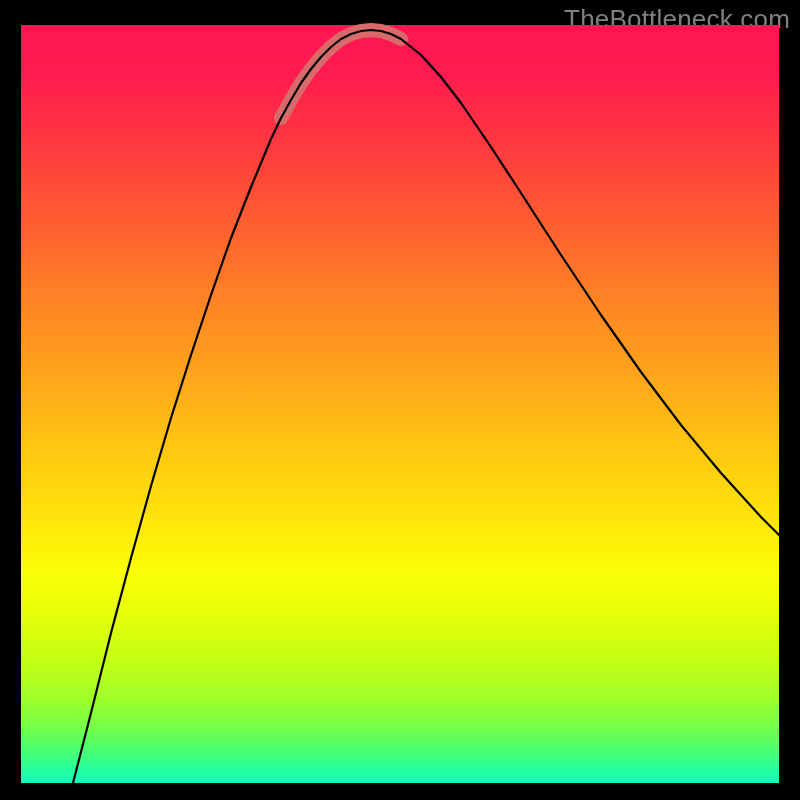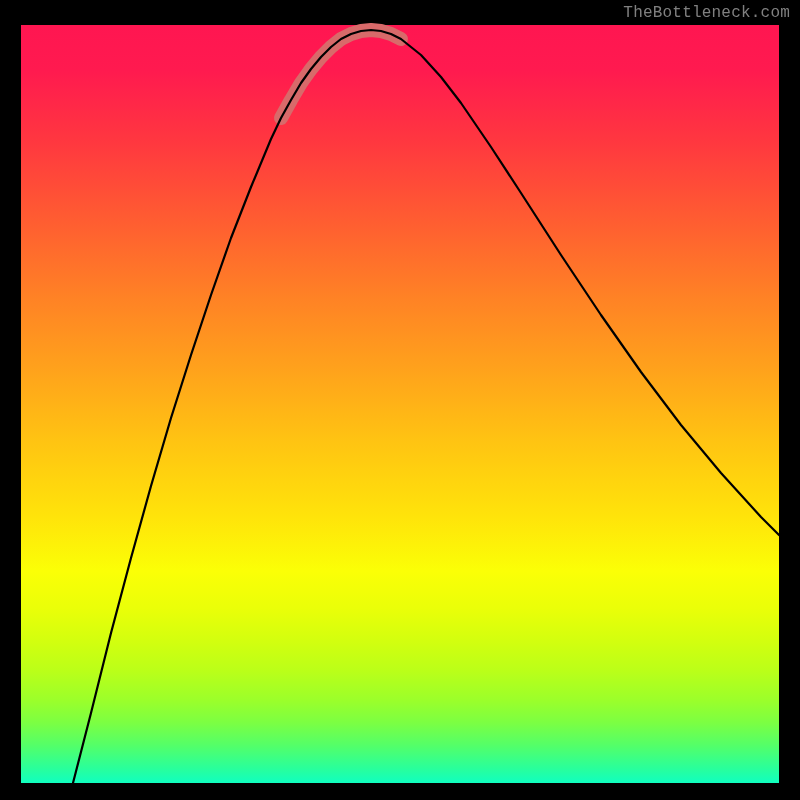--- a/index.html
+++ b/index.html
@@ -7,22 +7,22 @@
   .stage {
     position: relative;
     width: 800px;
     height: 800px;
     background: #000;
   }
   .watermark {
     position: absolute;
     top: 4px;
     right: 10px;
-    font-family: Liberation Mono, monospace;
-    font-size: 16px;
+    font-family: Liberation Sans, sans-serif;
+    font-size: 26px;
     color: #808080;
     letter-spacing: 0.2px;
     font-weight: 400;
   }
   .plot {
     position: absolute;
     left: 21px;
     top: 25px;
     width: 758px;
     height: 758px;

